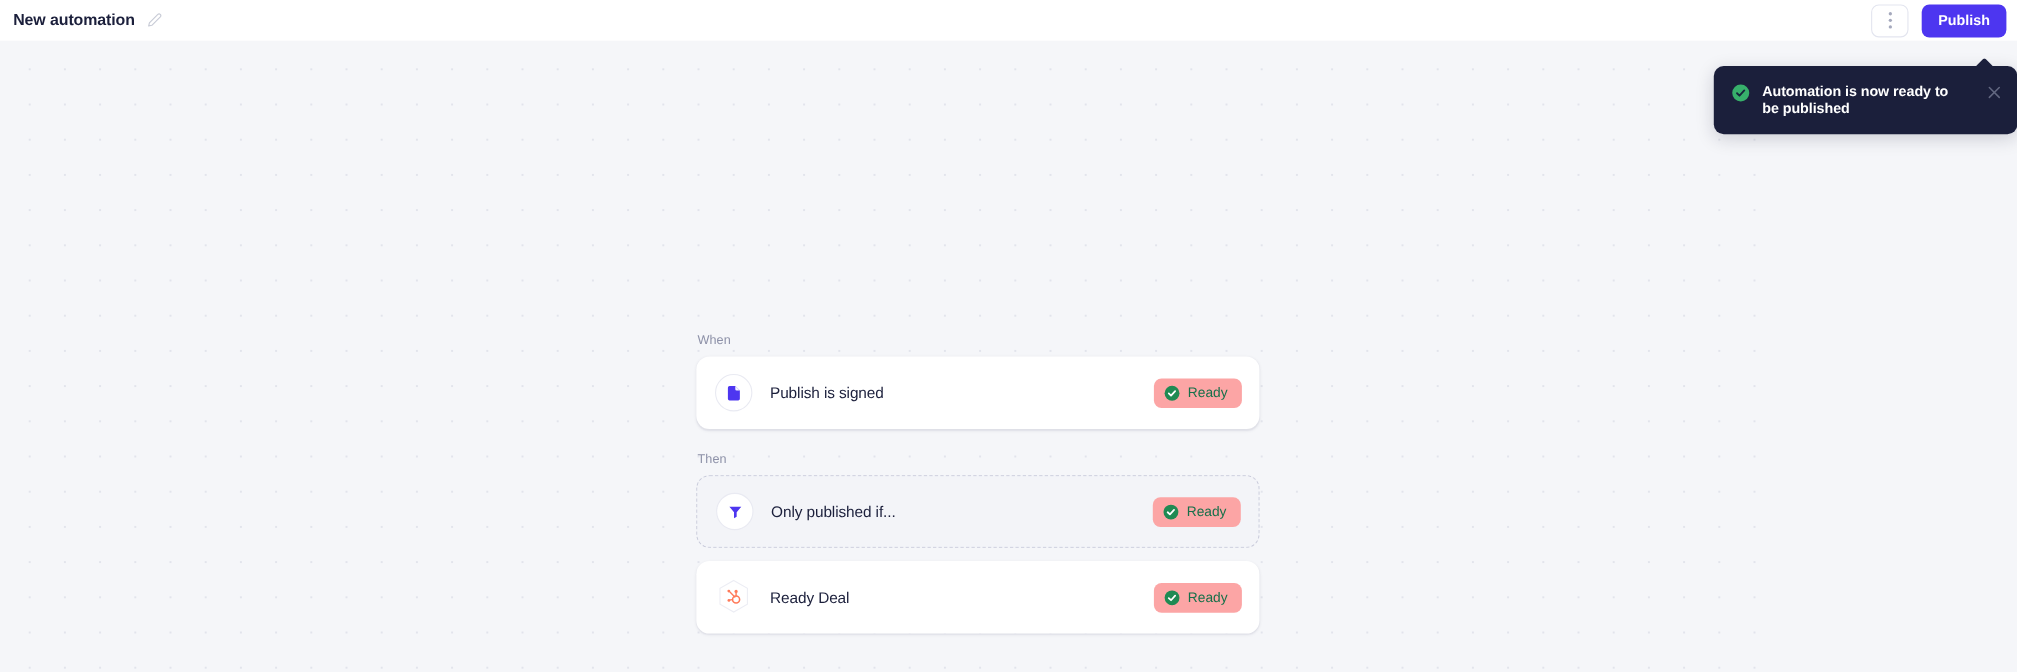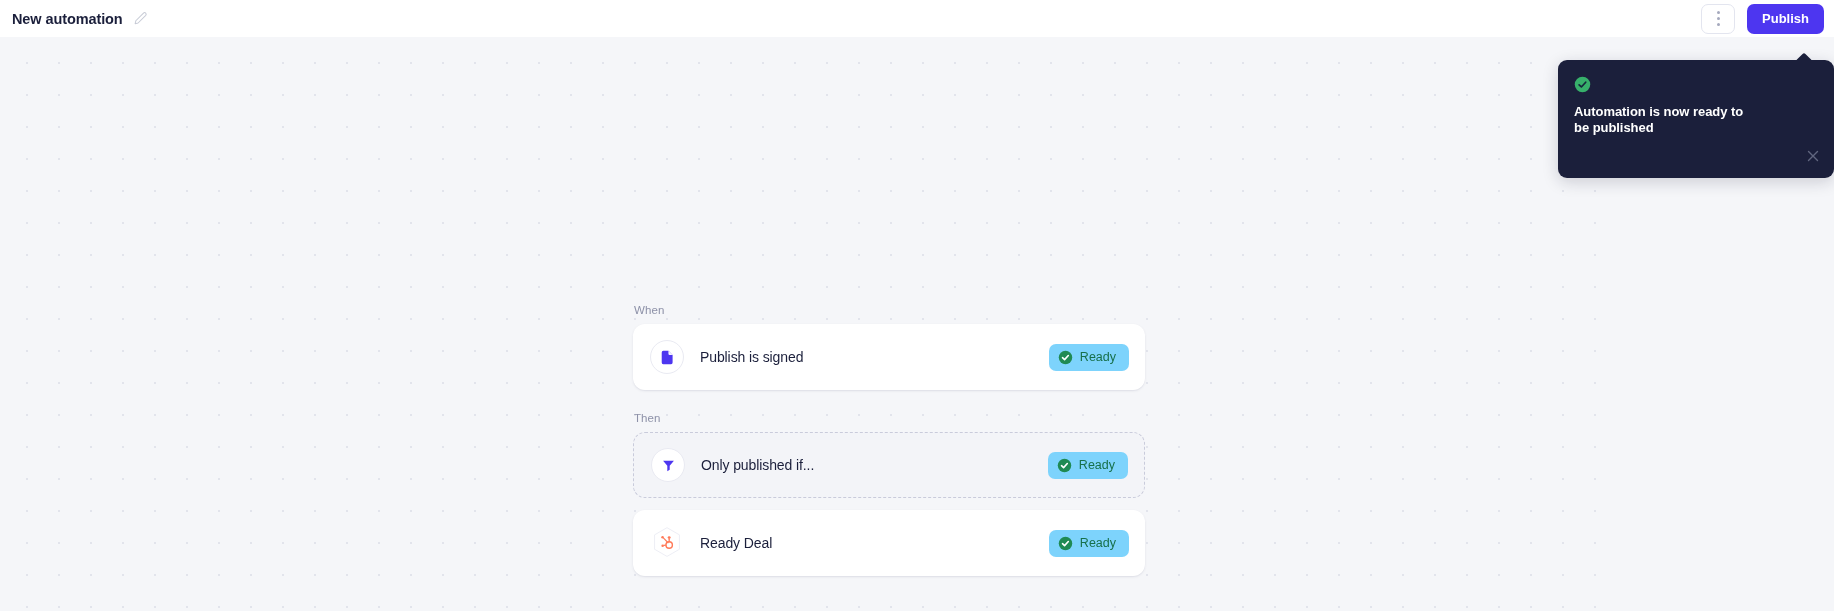--- a/index.html
+++ b/index.html
@@ -164,21 +164,21 @@
   }
 
   .badge {
     margin-left: auto;
     display: flex;
     align-items: center;
     gap: 7px;
     height: 27px;
     padding: 0 13px 0 9px;
     border-radius: 7px;
-    background: #7dd3fc;
+    background: #fca5a5;
   }
   .badge-check {
     width: 15px;
     height: 15px;
     flex: 0 0 15px;
     display: block;
   }
   .badge-text {
     font-size: 12.5px;
     color: #17704a;
@@ -193,21 +193,20 @@
     top: 60px;
     width: 276px;
     background: #1b1f3b;
     border-radius: 9px;
     padding: 15px 14px 15px 16px;
     display: flex;
     align-items: flex-start;
     gap: 11px;
     z-index: 30;
     box-shadow: 0 4px 16px rgba(20,23,50,0.18);
-    flex-direction: column;
   }
   .toast-notch {
     position: absolute;
     top: -7px;
     left: 238px;
     width: 16px;
     height: 8px;
     overflow: hidden;
   }
   .toast-notch::after {

